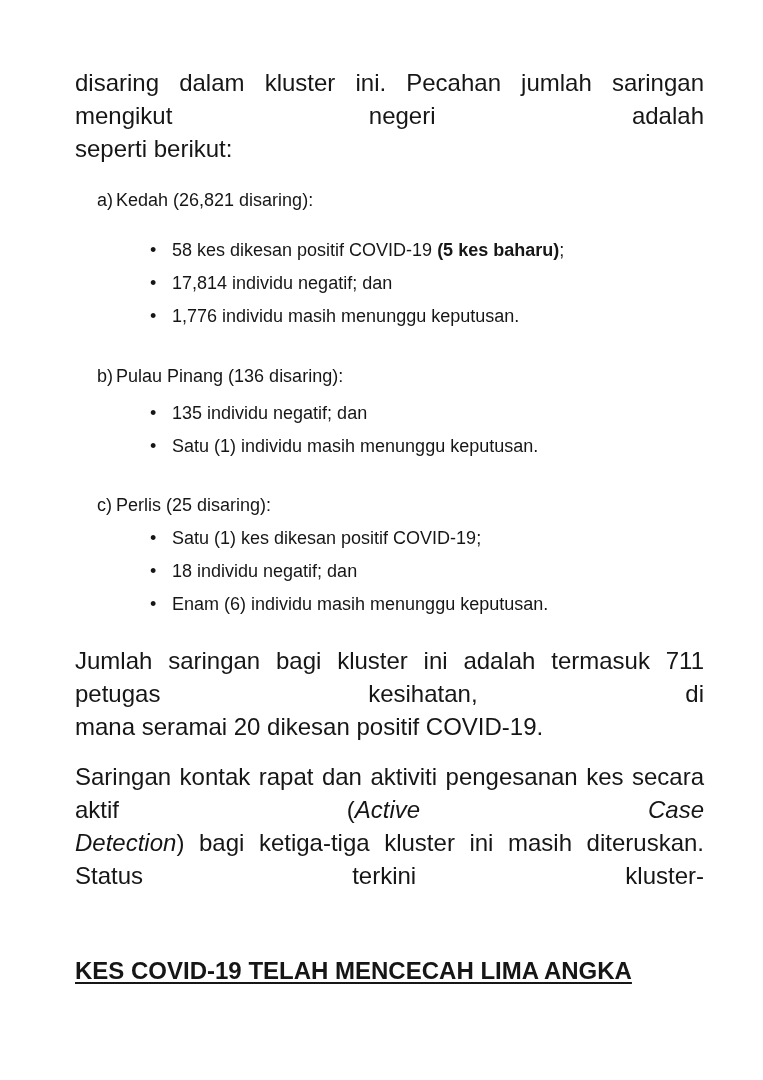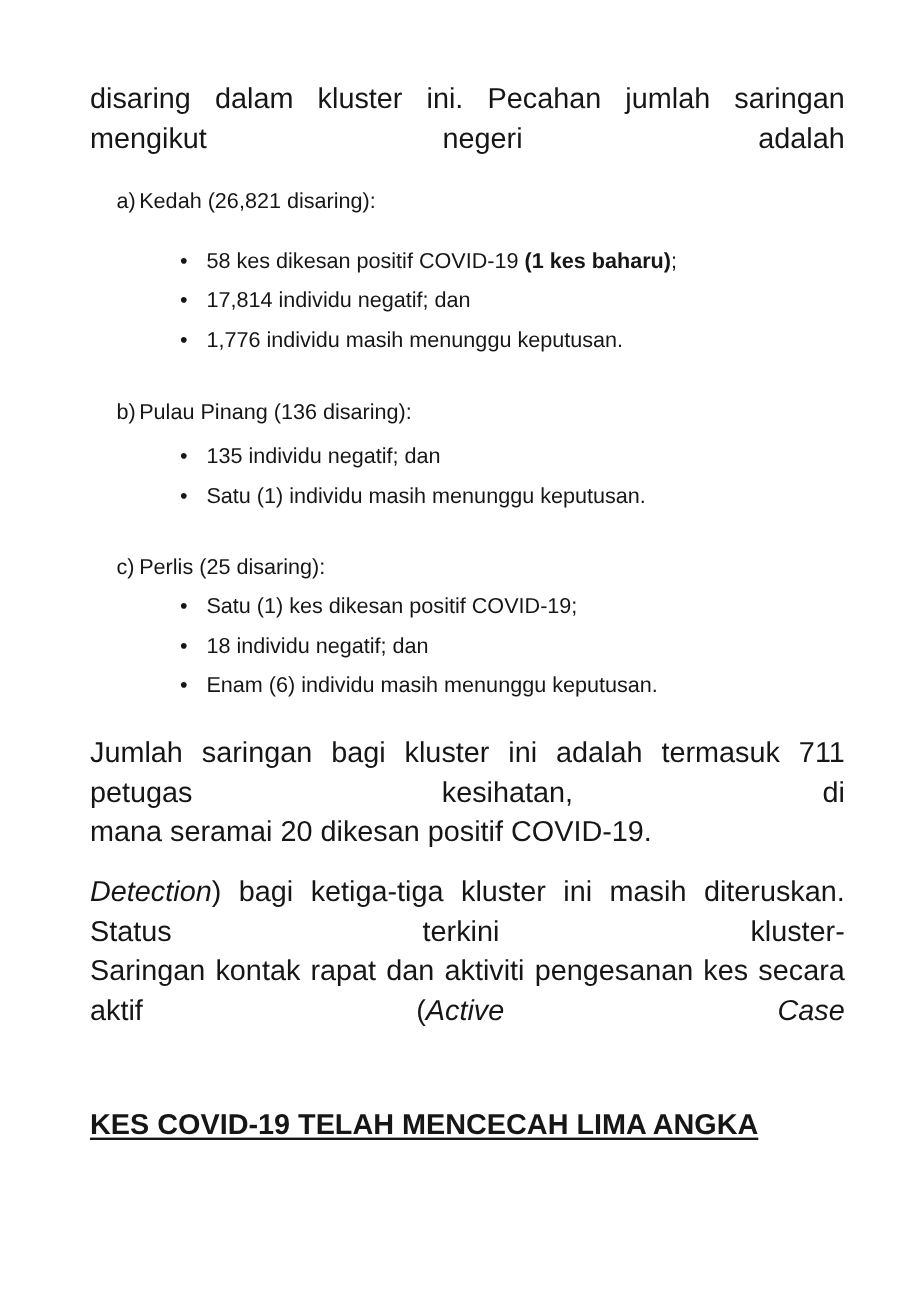--- a/index.html
+++ b/index.html
@@ -76,30 +76,31 @@
   .mt-heading        { margin-top: 62px; }
   .mt-milestone      { margin-top: 18px; }
 </style>
 </head>
 <body>
 
 <div class="doc">
 
   <p>
     <span class="jline">disaring dalam kluster ini. Pecahan jumlah saringan mengikut negeri adalah</span>
+    <span class="lline">seperti berikut:</span>
   </p>
 
   <div class="letter-item mt-kedah">
     <span class="letter">a)</span>
     <span>Kedah (26,821 disaring):</span>
   </div>
   <div class="mt-kedah-bullets">
     <div class="bullet">
       <span class="marker">•</span>
-      <span><span>58 kes dikesan positif COVID-19 </span><strong>(1 kes baharu)</strong><span>;</span></span>
+      <span><span>58 kes dikesan positif COVID-19 </span><strong>(5 kes baharu)</strong><span>;</span></span>
     </div>
     <div class="bullet">
       <span class="marker">•</span>
       <span>17,814 individu negatif; dan</span>
     </div>
     <div class="bullet">
       <span class="marker">•</span>
       <span>1,776 individu masih menunggu keputusan.</span>
     </div>
   </div>
@@ -137,20 +138,20 @@
       <span>Enam (6) individu masih menunggu keputusan.</span>
     </div>
   </div>
 
   <p class="mt-summary">
     <span class="jline">Jumlah saringan bagi kluster ini adalah termasuk 711 petugas kesihatan, di</span>
     <span class="lline">mana seramai 20 dikesan positif COVID-19.</span>
   </p>
 
   <p class="mt-screening">
+    <span class="jline"><span>Saringan kontak rapat dan aktiviti pengesanan kes secara aktif (</span><em>Active Case</em></span>
     <span class="jline"><em>Detection</em><span>) bagi ketiga-tiga kluster ini masih diteruskan. Status terkini kluster-</span></span>
-    <span class="jline"><span>Saringan kontak rapat dan aktiviti pengesanan kes secara aktif (</span><em>Active Case</em></span>
   </p>
 
   <h2 class="heading mt-heading">KES COVID-19 TELAH MENCECAH LIMA ANGKA</h2>
 
 
 </div>
 
 </body></html>

